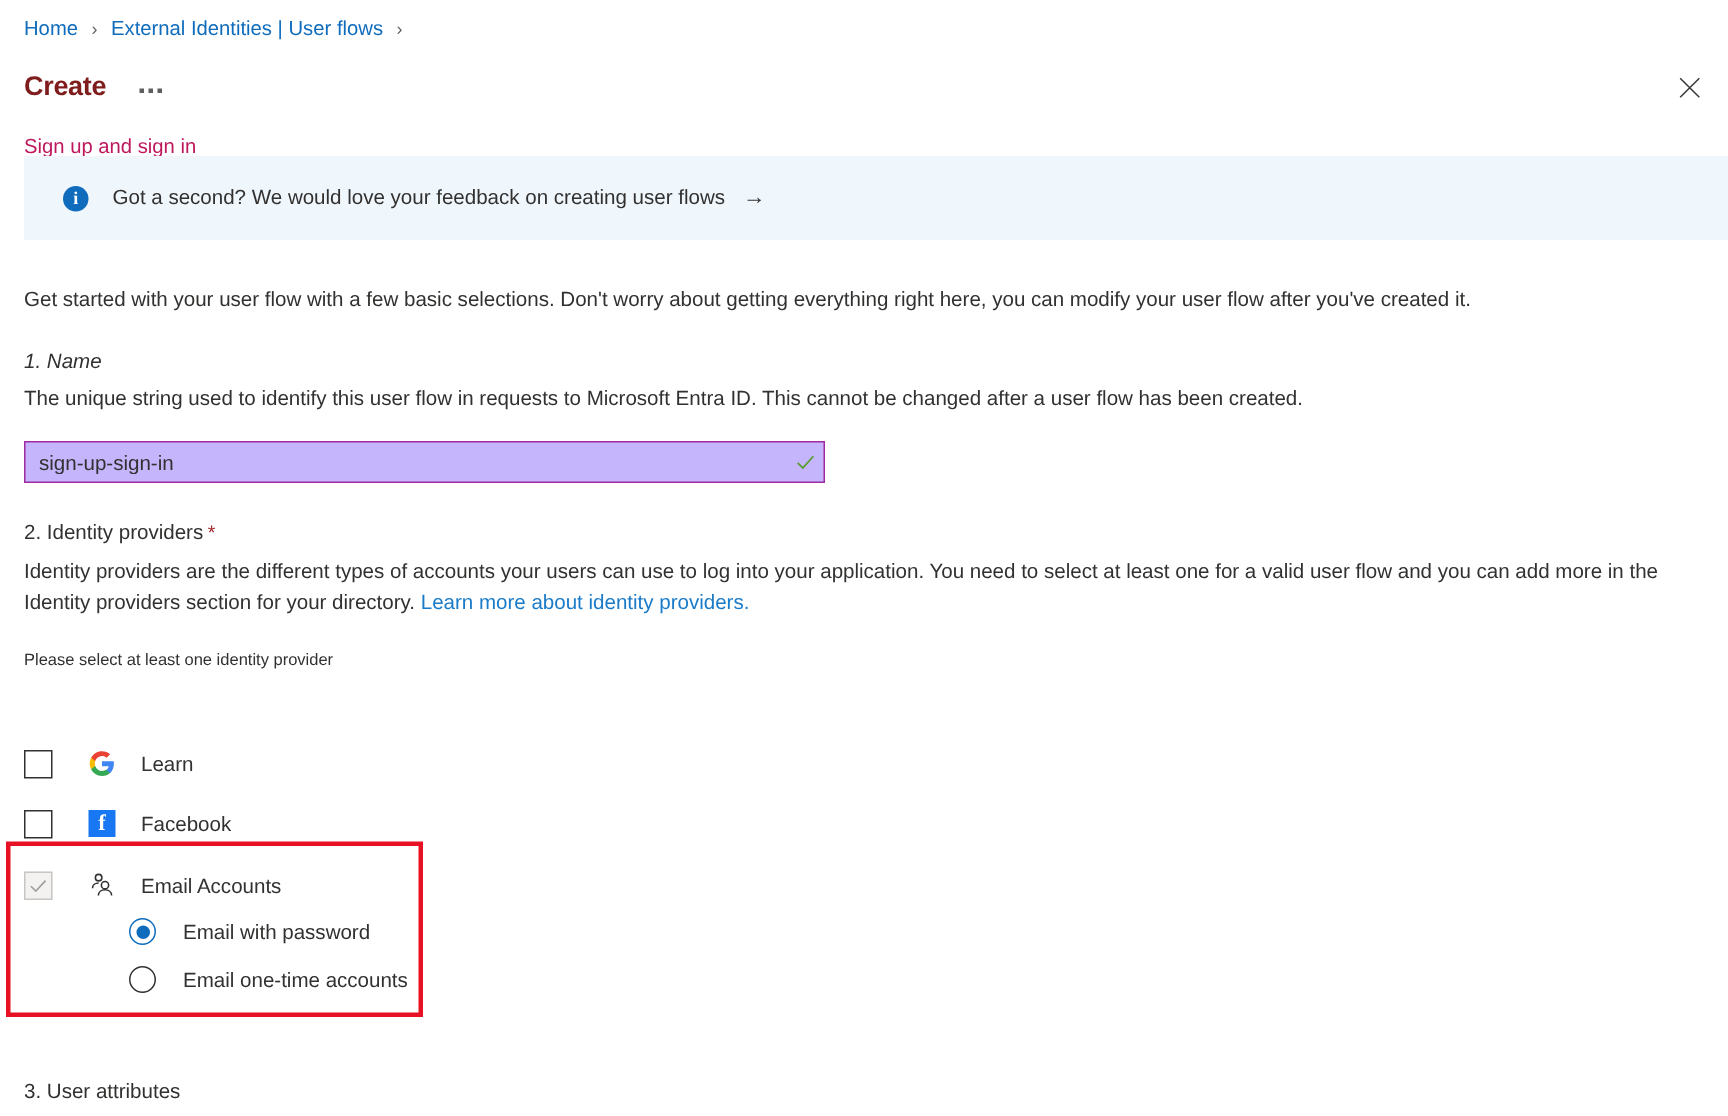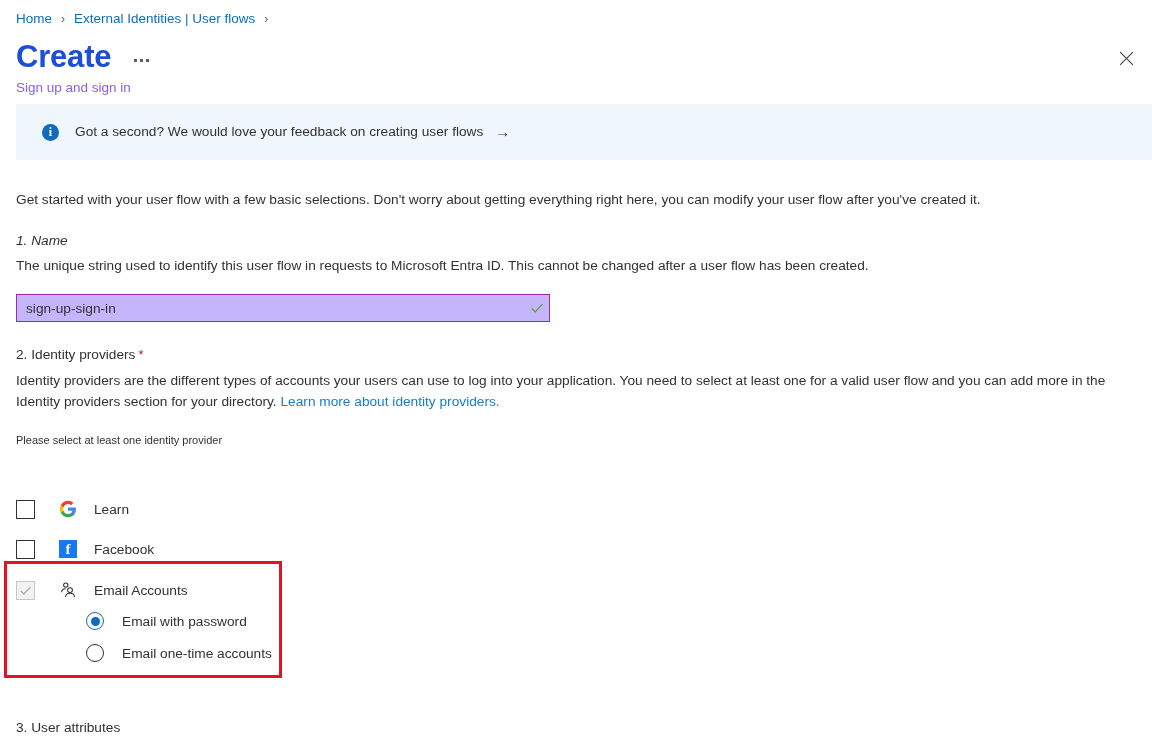--- a/index.html
+++ b/index.html
@@ -43,24 +43,24 @@
 
   
   .title-row {
     position: absolute;
     left: 16px;
     top: 40px;
     display: flex;
     align-items: center;
   }
   .page-title {
-    font-size: 31px;
+    font-size: 18px;
     line-height: 34px;
     font-weight: 600;
-    color: #1d4ed8;
+    color: #7f1d1d;
     letter-spacing: -0.2px;
   }
   .more-btn {
     margin-left: 17px;
     width: 26px;
     height: 26px;
     display: flex;
     align-items: center;
     justify-content: center;
     gap: 3px;
@@ -69,24 +69,24 @@
   }
   .more-btn span {
     width: 3px;
     height: 3px;
     background: #605e5c;
     display: block;
   }
   .subtitle {
     position: absolute;
     left: 16px;
-    top: 79px;
+    top: 89px;
     font-size: 13.5px;
     line-height: 18px;
-    color: #8b5cf6;
+    color: #be185d;
   }
 
   .close-btn {
     position: absolute;
     right: 8px;
     top: 40px;
     width: 36px;
     height: 36px;
     display: flex;
     align-items: center;

